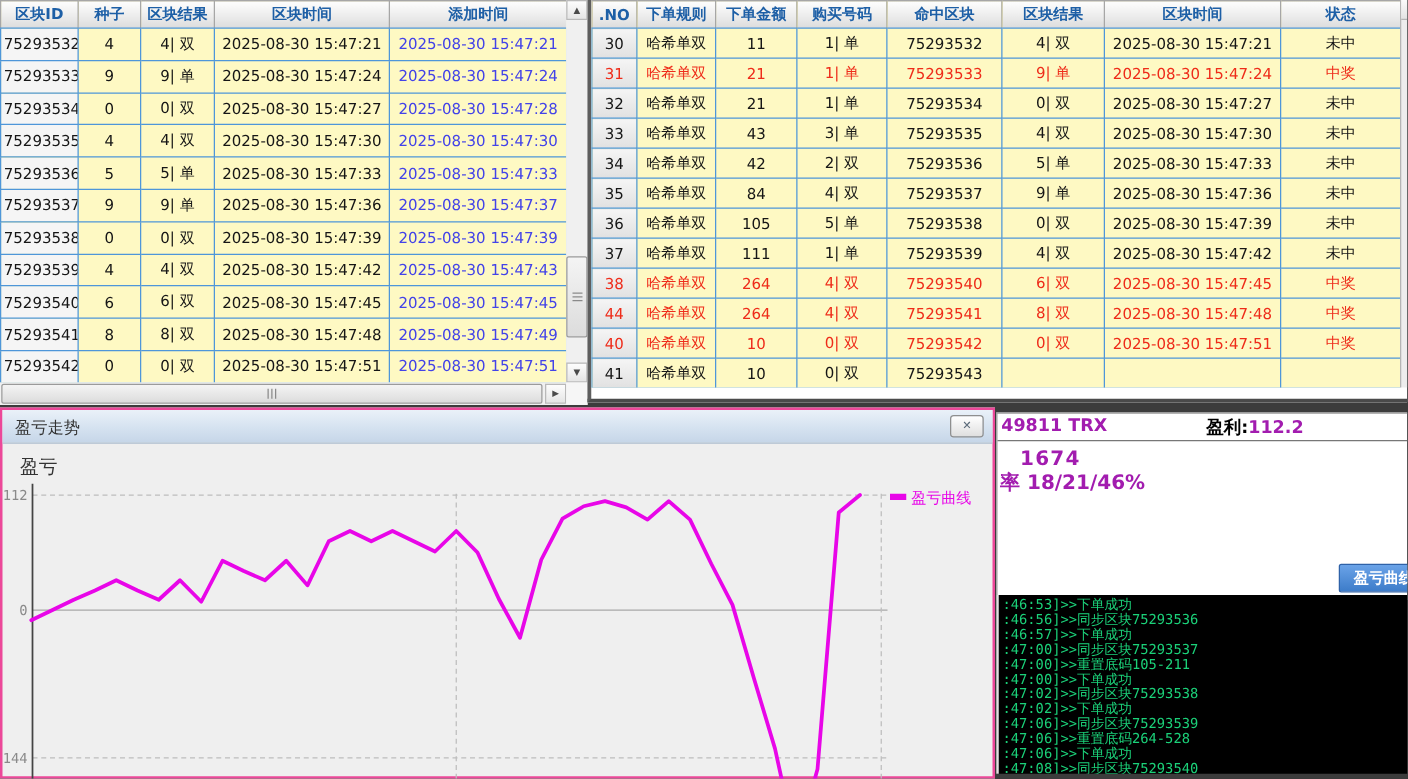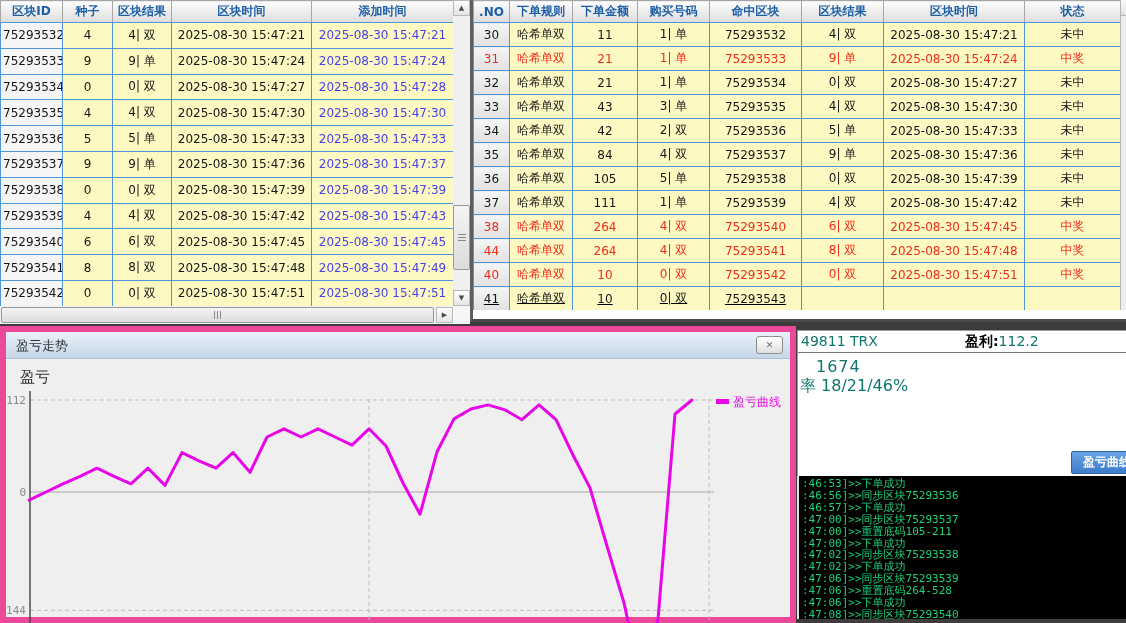--- a/index.html
+++ b/index.html
@@ -25,37 +25,37 @@
   .sb{background:#f0f0f0;}
   .sb-btn{position:absolute;background:linear-gradient(#fdfdfd,#e5e5e5);border:1px solid #b9b9b9;
     box-sizing:border-box;color:#4a4a4a;font-size:7px;line-height:14px;text-align:center;}
   .sb-thumb{position:absolute;background:linear-gradient(#f4f4f4,#dcdcdc);border:1px solid #9a9a9a;
     border-radius:2px;box-sizing:border-box;display:flex;align-items:center;justify-content:center;}
   .grip-h{display:flex;gap:2px;}
   .grip-h i{width:1px;height:8px;background:#8a8a8a;}
   .grip-v{display:flex;flex-direction:column;gap:2px;}
   .grip-v i{width:8px;height:1px;background:#8a8a8a;}
   
-  #chart-window{left:0;top:326px;width:796px;height:297px;border:6px solid #ec4899;
+  #chart-window{left:0;top:326px;width:796px;height:297px;border:2px solid #ec4899;
     box-sizing:border-box;background:#efefef;}
   #chart-titlebar{position:relative;height:26px;
     background:linear-gradient(#eaf1f9,#d5e2f0 55%,#c6d6e8);
     border-bottom:1px solid #aebfd0;}
   #chart-title{position:absolute;left:10px;top:5px;font-size:13px;color:#333;}
   #chart-toolbtn{position:absolute;right:7px;top:4px;width:27px;height:18px;
     background:linear-gradient(#ffffff,#dfdfdf);border:1px solid #8f8f8f;border-radius:3px;
     color:#5c6b7a;font-size:9px;line-height:16px;text-align:center;box-sizing:border-box;}
   #chart-body{position:relative;height:270px;}
   #chart-ylabel{position:absolute;left:14px;top:9px;font-size:15px;color:#333;}
   #chart-svg{position:absolute;left:0;top:26px;}
   
   #stats-panel{left:797px;top:330px;width:329px;height:150px;background:#fff;
     border-left:1px solid #9a9a9a;border-top:1px solid #9a9a9a;box-sizing:border-box;}
   #stats-row1{position:relative;height:21px;border-bottom:1px solid #777;}
-  .stat-blue{color:#0f766e;font-weight:normal;}
+  .stat-blue{color:#a21caf;font-weight:bold;}
   #stat-balance{position:absolute;left:3px;top:2px;font-size:14px;}
   #stat-profit{position:absolute;left:167px;top:2px;font-size:14px;}
   #stat-profit-label{color:#000;font-weight:bold;}
   #stat-line2{position:absolute;left:18px;top:26px;font-size:16px;letter-spacing:1px;}
   #stat-line3{position:absolute;left:2px;top:45px;font-size:16px;}
   #curve-button{position:absolute;left:273px;top:120px;width:72px;height:23px;
     background:linear-gradient(#6aa3e8,#3d7cc9);border:1px solid #2f62a8;border-radius:2px;
     color:#fff;font-size:12px;font-weight:bold;line-height:21px;text-align:center;box-sizing:border-box;}
   
   #console-panel{left:797px;top:476px;width:329px;height:143px;background:#000;
@@ -323,21 +323,21 @@
             <tr class="win" style="height: 24px;">
               <td class="c0">40</td>
               <td class="c1">哈希单双</td>
               <td class="c2">10</td>
               <td class="c3">0| 双</td>
               <td class="c4">75293542</td>
               <td class="c5">0| 双</td>
               <td class="c6">2025-08-30 15:47:51</td>
               <td class="c7">中奖</td>
             </tr>
-            <tr style="height: 24px; text-decoration: underline;">
+            <tr style="height: 24px;">
               <td class="c0">41</td>
               <td class="c1">哈希单双</td>
               <td class="c2">10</td>
               <td class="c3">0| 双</td>
               <td class="c4">75293543</td>
               <td class="c5"></td>
               <td class="c6"></td>
               <td class="c7"></td>
             </tr>
           </tbody>

